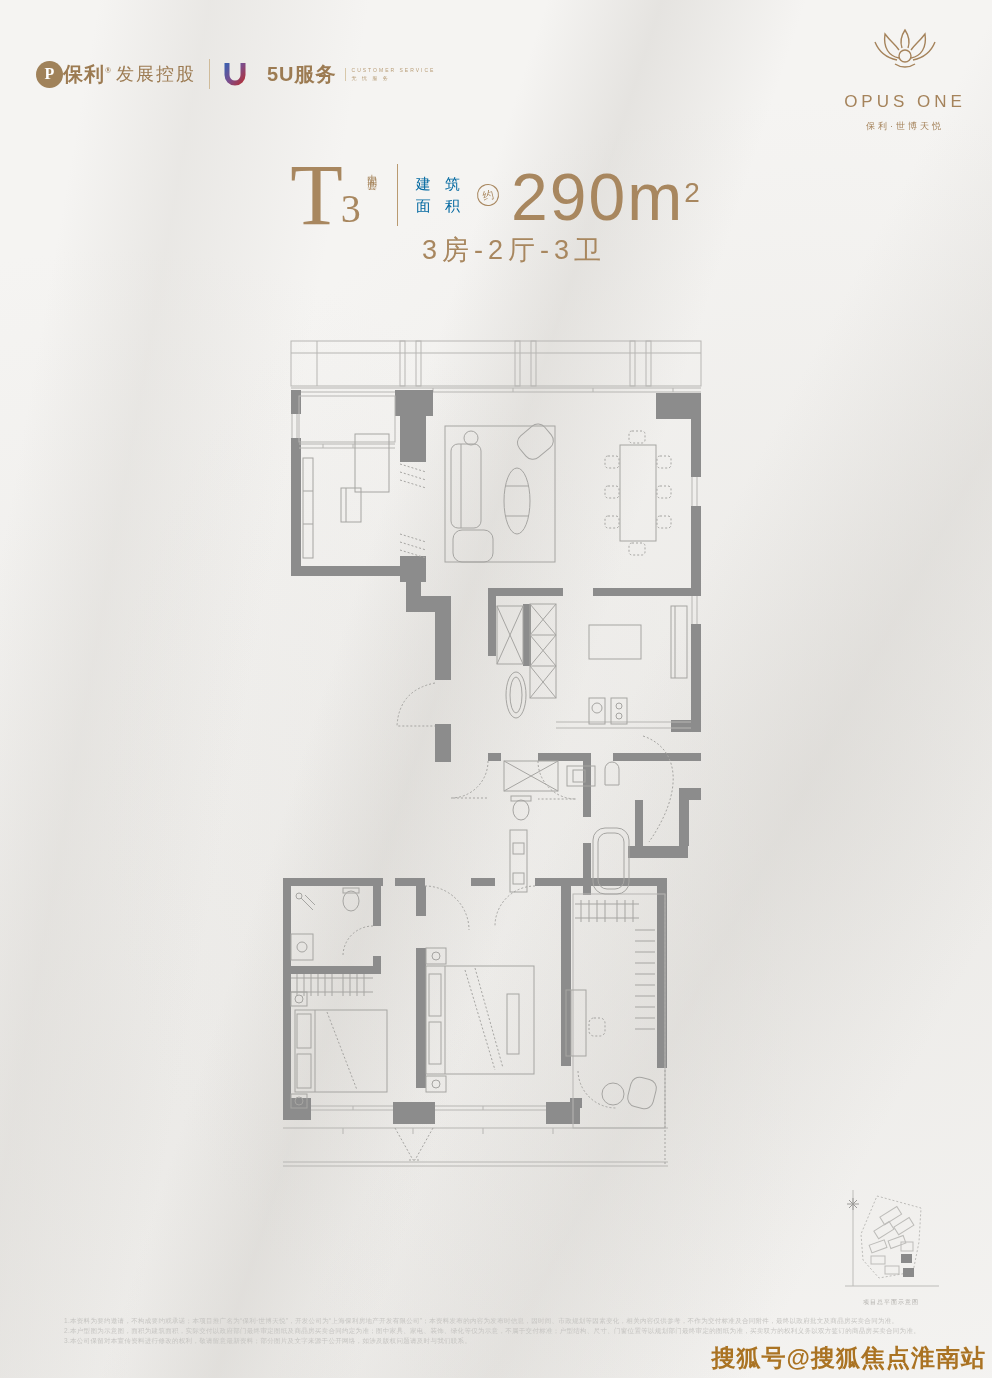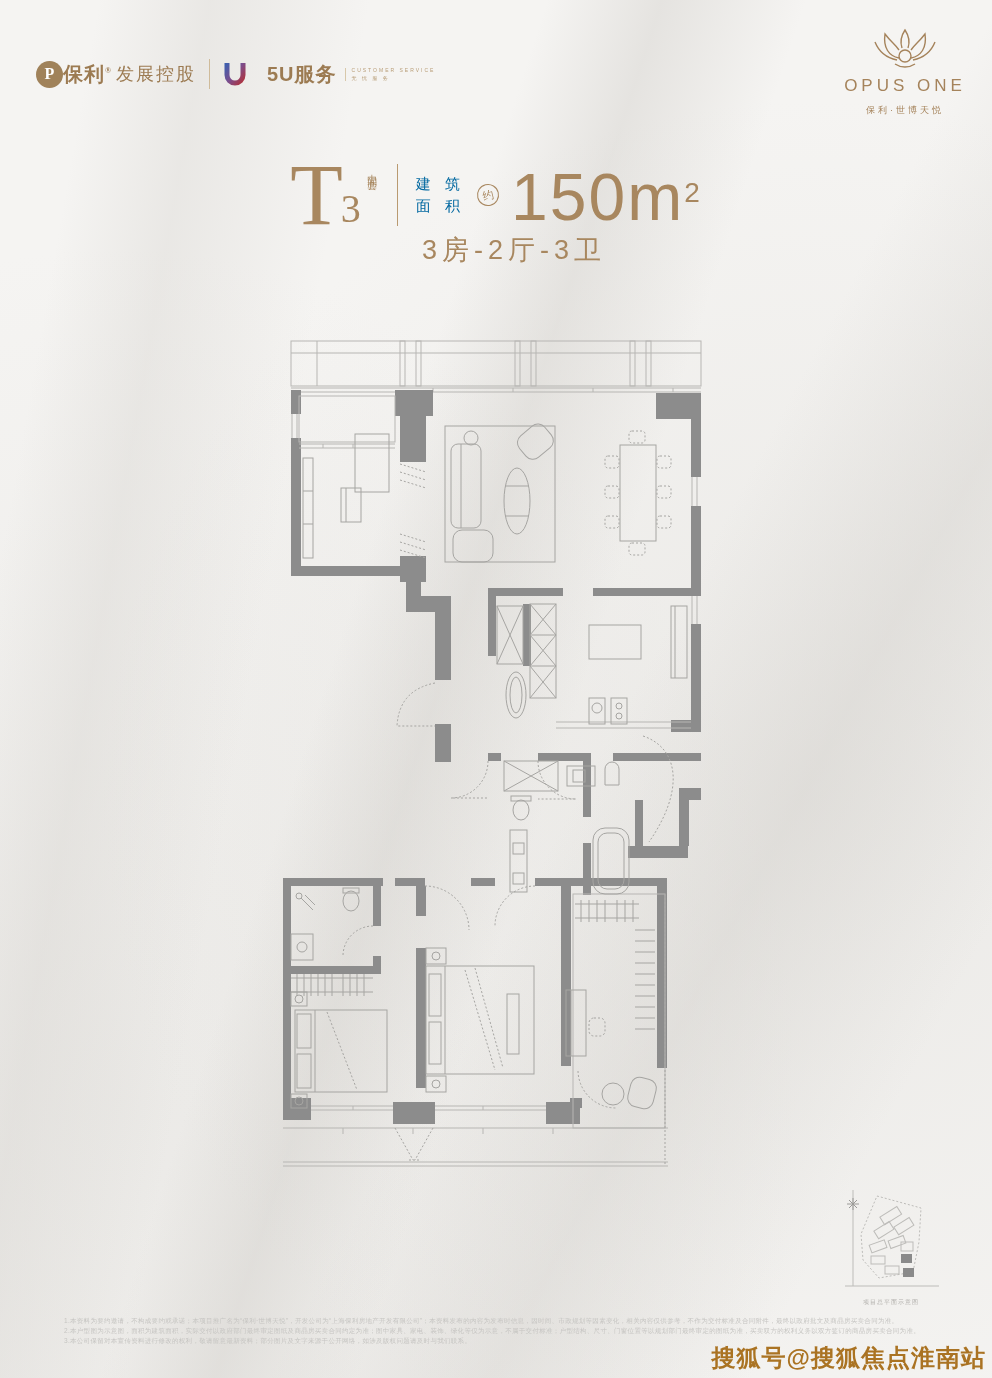--- a/index.html
+++ b/index.html
@@ -22,21 +22,21 @@
   .poly-name{margin-left:0;font-family:"Liberation Serif",serif;font-weight:bold;
     font-size:20px;color:#9c7b52;letter-spacing:1px;}
   .poly-reg{font-size:8px;vertical-align:super;color:#9c7b52;}
   .poly-suffix{margin-left:4px;font-size:18px;color:#9c7b52;letter-spacing:2px;font-weight:500;}
   .logo-divider{width:1px;height:30px;background:#cfbb9a;margin:0 13px;}
   .wuyou-name{margin-left:20px;font-size:20px;font-weight:bold;color:#9c7b52;letter-spacing:1px;}
   .wuyou-tag{margin-left:8px;border-left:1px solid #d8c8aa;padding-left:6px;
     display:flex;flex-direction:column;justify-content:center;gap:3px;}
   .wuyou-tag span{font-size:5px;line-height:5px;color:#b89d77;letter-spacing:2px;}
   .opus{position:absolute;top:26px;left:840px;width:130px;text-align:center;}
-  .opus-name{font-size:17px;letter-spacing:4px;color:#a5835b;margin-top:2px;}
+  .opus-name{font-size:17px;letter-spacing:4px;color:#a5835b;margin-top:18px;}
   .opus-sub{font-size:9px;letter-spacing:3px;color:#a5835b;margin-top:8px;}
   
   .title-row{position:absolute;top:156px;left:0;width:100%;display:flex;justify-content:center;align-items:center;}
   .t-letter{font-family:"Liberation Serif",serif;font-size:86px;line-height:78px;color:#a8875f;}
   .t-num{font-family:"Liberation Serif",serif;font-size:40px;color:#a8875f;align-self:flex-end;margin:0 2px 2px -2px;}
   .t-tag{writing-mode:vertical-rl;font-size:10px;letter-spacing:3px;color:#a8875f;margin:4px 0 0 2px;height:62px;}
   .title-divider{width:1px;height:62px;background:#b99a71;margin:0 18px;}
   .area-label{font-size:15px;color:#0369a1;letter-spacing:5px;line-height:22px;}
   .approx{width:20px;height:20px;border:1px solid #a8875f;border-radius:50%;color:#a8875f;
     font-size:11px;display:flex;align-items:center;justify-content:center;margin:0 12px;transform:rotate(-14deg);}
@@ -101,21 +101,21 @@
 <div class="title-row">
   <span class="t-letter">T</span>
   <span class="t-num">3</span>
   <span class="t-tag">中间套</span>
   <span class="title-divider"></span>
   <span class="area-label">
     <div>建 筑</div>
     <div>面 积</div>
   </span>
   <span class="approx">约</span>
-  <span class="area-value"><span>150m</span><span class="area-sup">2</span></span>
+  <span class="area-value"><span>290m</span><span class="area-sup">2</span></span>
 </div>
 <div class="layout-line">3房-2厅-3卫</div>
 
 <svg class="plan" width="432" height="842" viewBox="0 0 432 842">
 
   <g stroke="#b7b6b3" fill="none" stroke-width="1">
     <rect x="8" y="3" width="410" height="45"></rect>
     <line x1="8" y1="15" x2="418" y2="15"></line>
     <line x1="34" y1="3" x2="34" y2="48"></line>
     <rect x="117" y="3" width="5" height="45"></rect>

